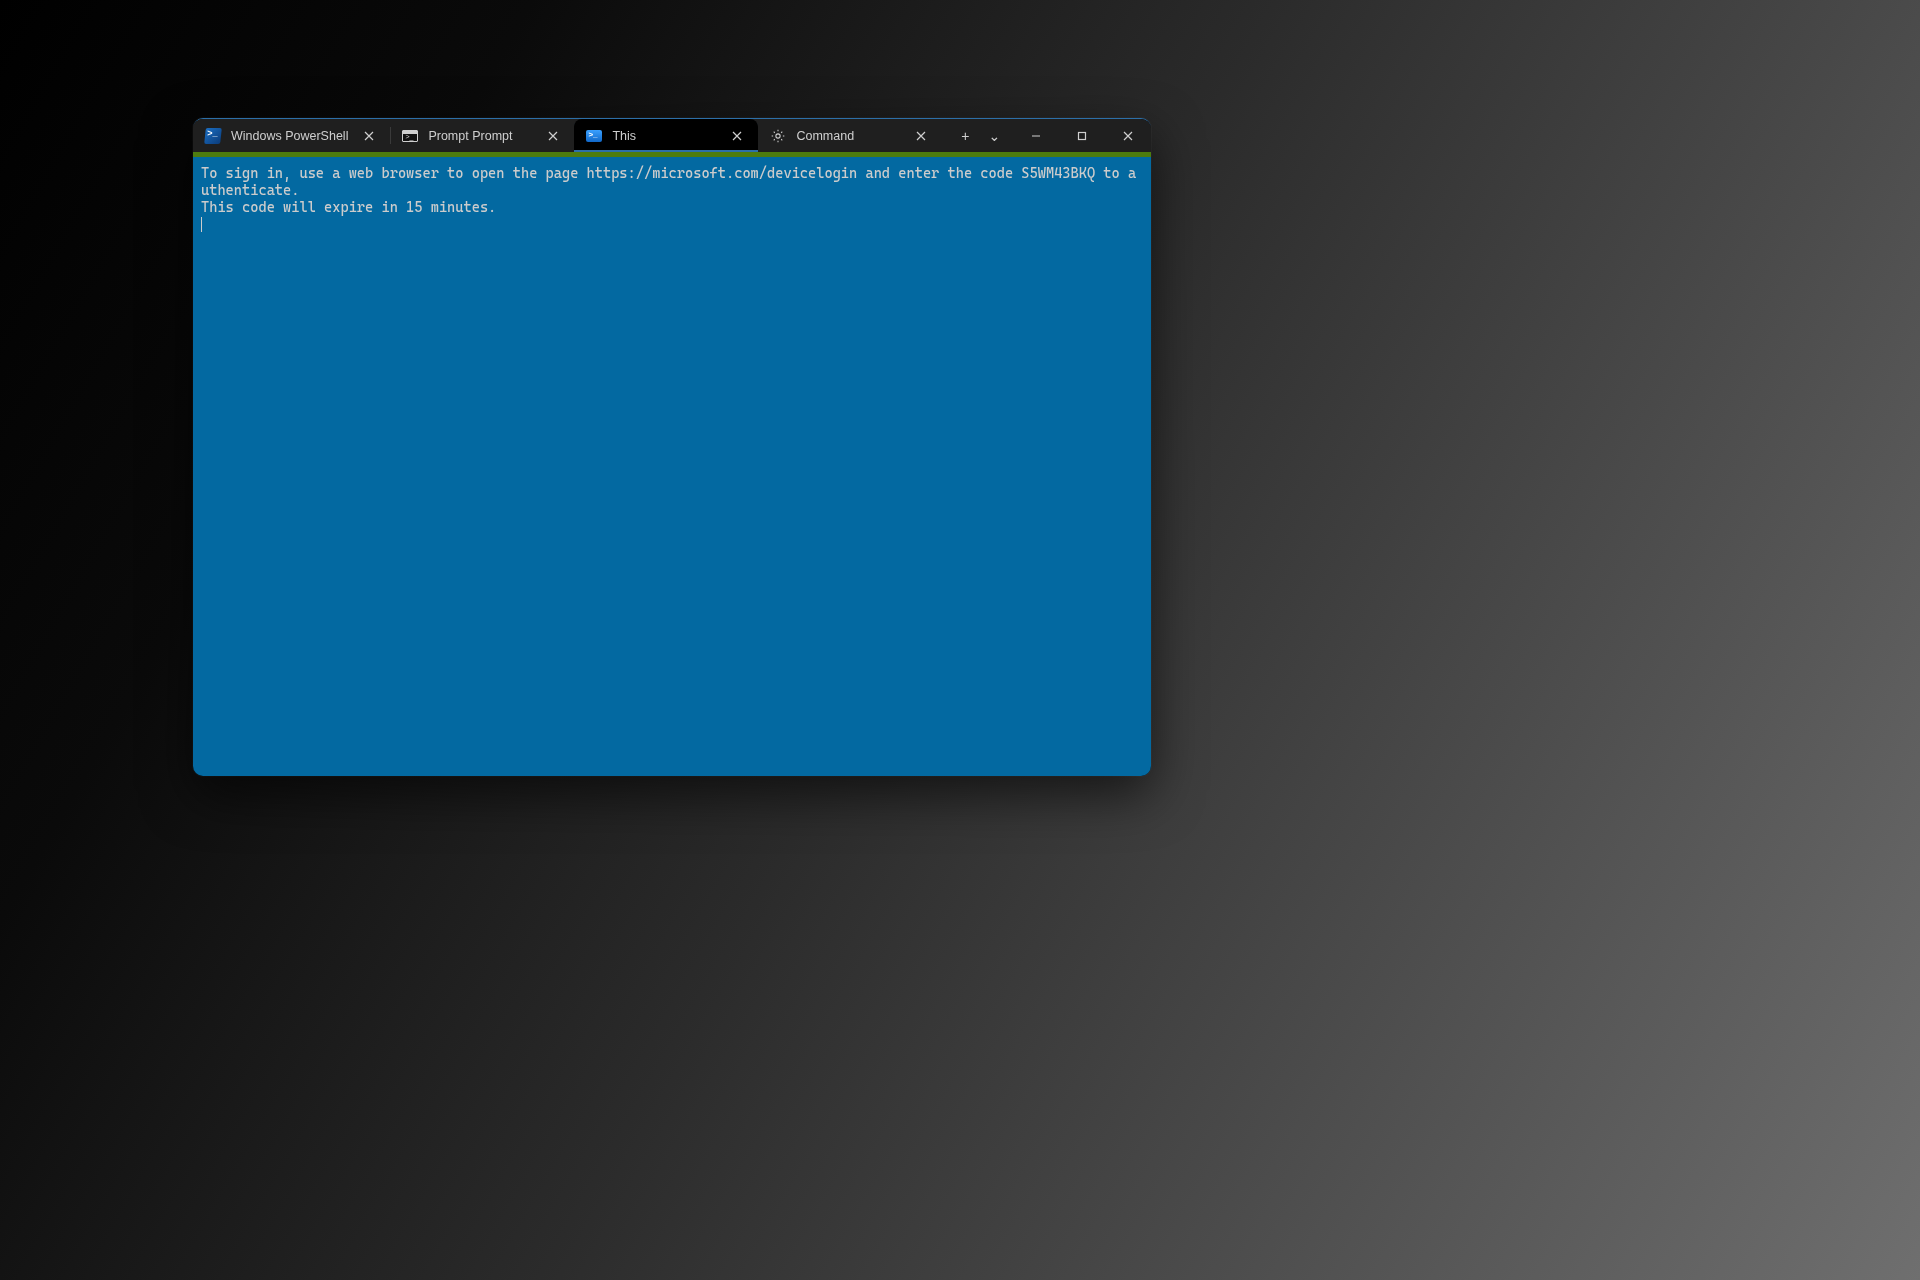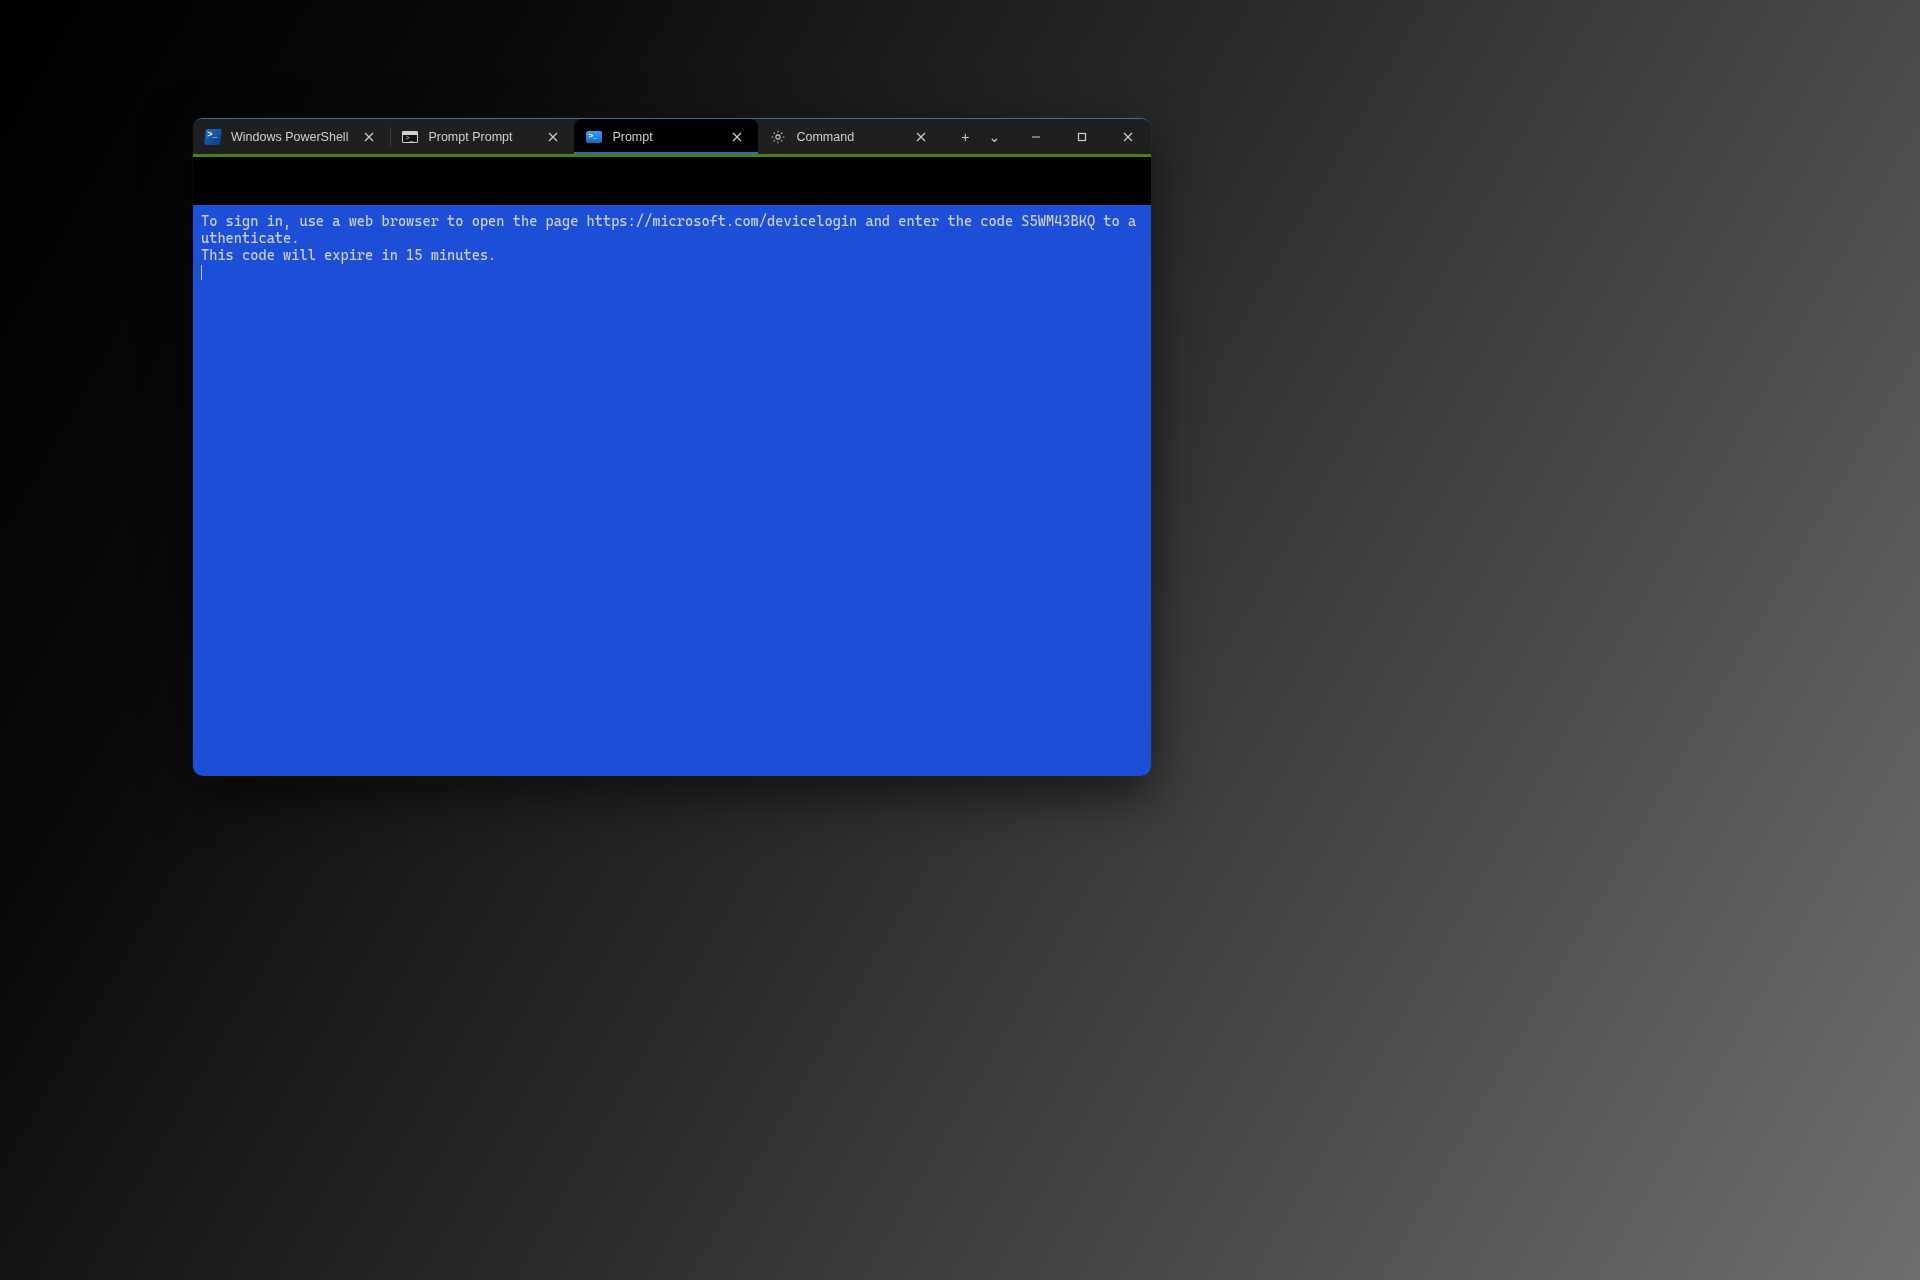--- a/index.html
+++ b/index.html
@@ -21,21 +21,21 @@
     box-shadow: 0 18px 50px rgba(0,0,0,0.6), 0 0 0 1px rgba(255,255,255,0.03);
     overflow: hidden;
     border-top: 1px solid #2c6fa8;
   }
 
   .titlebar {
     height: 38px;
     background: #1f1f1f;
     display: flex;
     align-items: stretch;
-    border-bottom: 3px solid #4d7c0f;
+    border-bottom: 5px solid #4d7c0f;
   }
 
   .tabs {
     display: flex;
     flex: 0 0 auto;
     height: 100%;
   }
 
   .tab {
     display: flex;
@@ -157,30 +157,29 @@
   }
   .win-btn {
     width: 46px;
     display: flex; align-items: center; justify-content: center;
     color: #cfcfcf; cursor: pointer;
   }
 
   .terminal {
     position: absolute;
     top: 38px; left: 0; right: 0; bottom: 0;
-    background: #1d4ed8;
+    background: #0369a1;
     padding: 8px 8px;
     font-family: "Cascadia Mono", "Consolas", monospace;
     font-size: 14px;
     line-height: 17px;
     color: #cccccc;
     white-space: pre-wrap;
     word-break: break-all;
     overflow: hidden;
-    margin-top: 48px;
   }
 
   .cursor {
     display: inline-block;
     width: 1px; height: 15px;
     background: #cccccc;
     vertical-align: text-bottom;
     animation: blink 1s step-end infinite;
   }
   @keyframes blink { 50% { opacity: 0; } }
@@ -215,21 +214,21 @@
           <svg width="10" height="10" viewBox="0 0 10 10">
               <path d="M1 1 L9 9 M9 1 L1 9" stroke="currentColor" stroke-width="1.2"></path>
             </svg>
         </span>
       </div>
 
       <div class="tab active">
         <span class="icon">
             <span class="azure-icon"></span>
           </span>
-        <span class="label">Prompt</span>
+        <span class="label">This</span>
         <span class="close">
           <svg width="10" height="10" viewBox="0 0 10 10">
               <path d="M1 1 L9 9 M9 1 L1 9" stroke="currentColor" stroke-width="1.2"></path>
             </svg>
         </span>
       </div>
 
       <div class="tab">
         <span class="icon gear-icon">
           <svg viewBox="0 0 24 24" fill="none" stroke="#cfcfcf" stroke-width="1.6">

